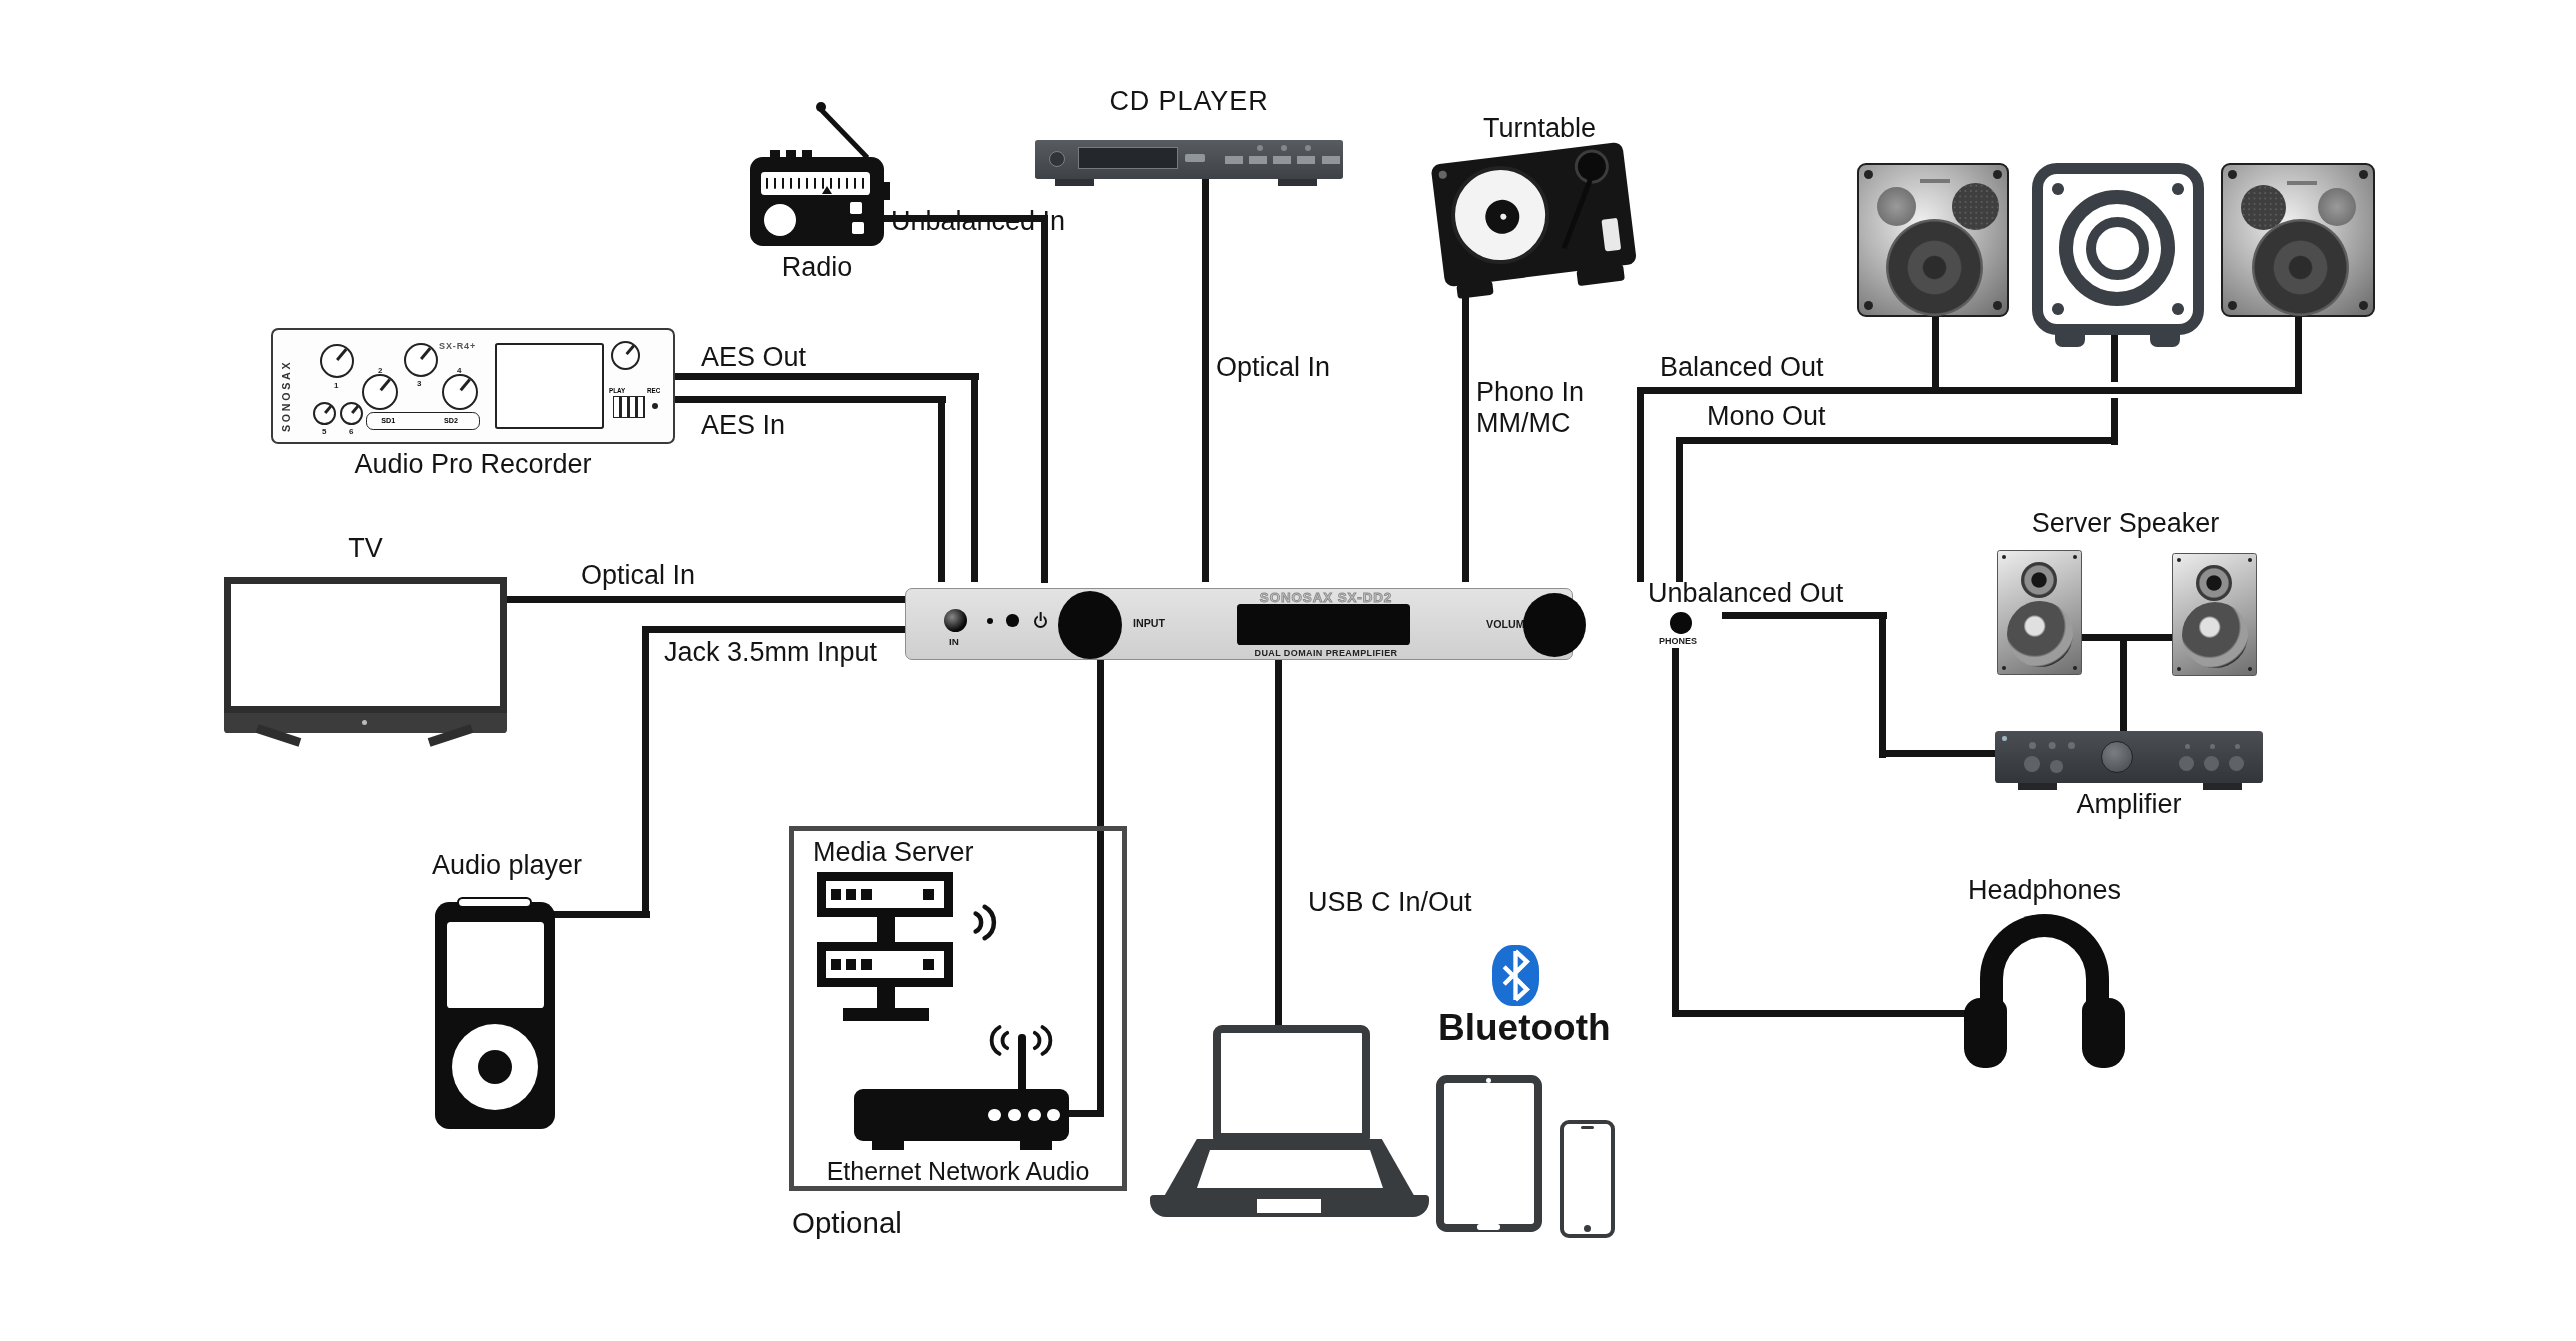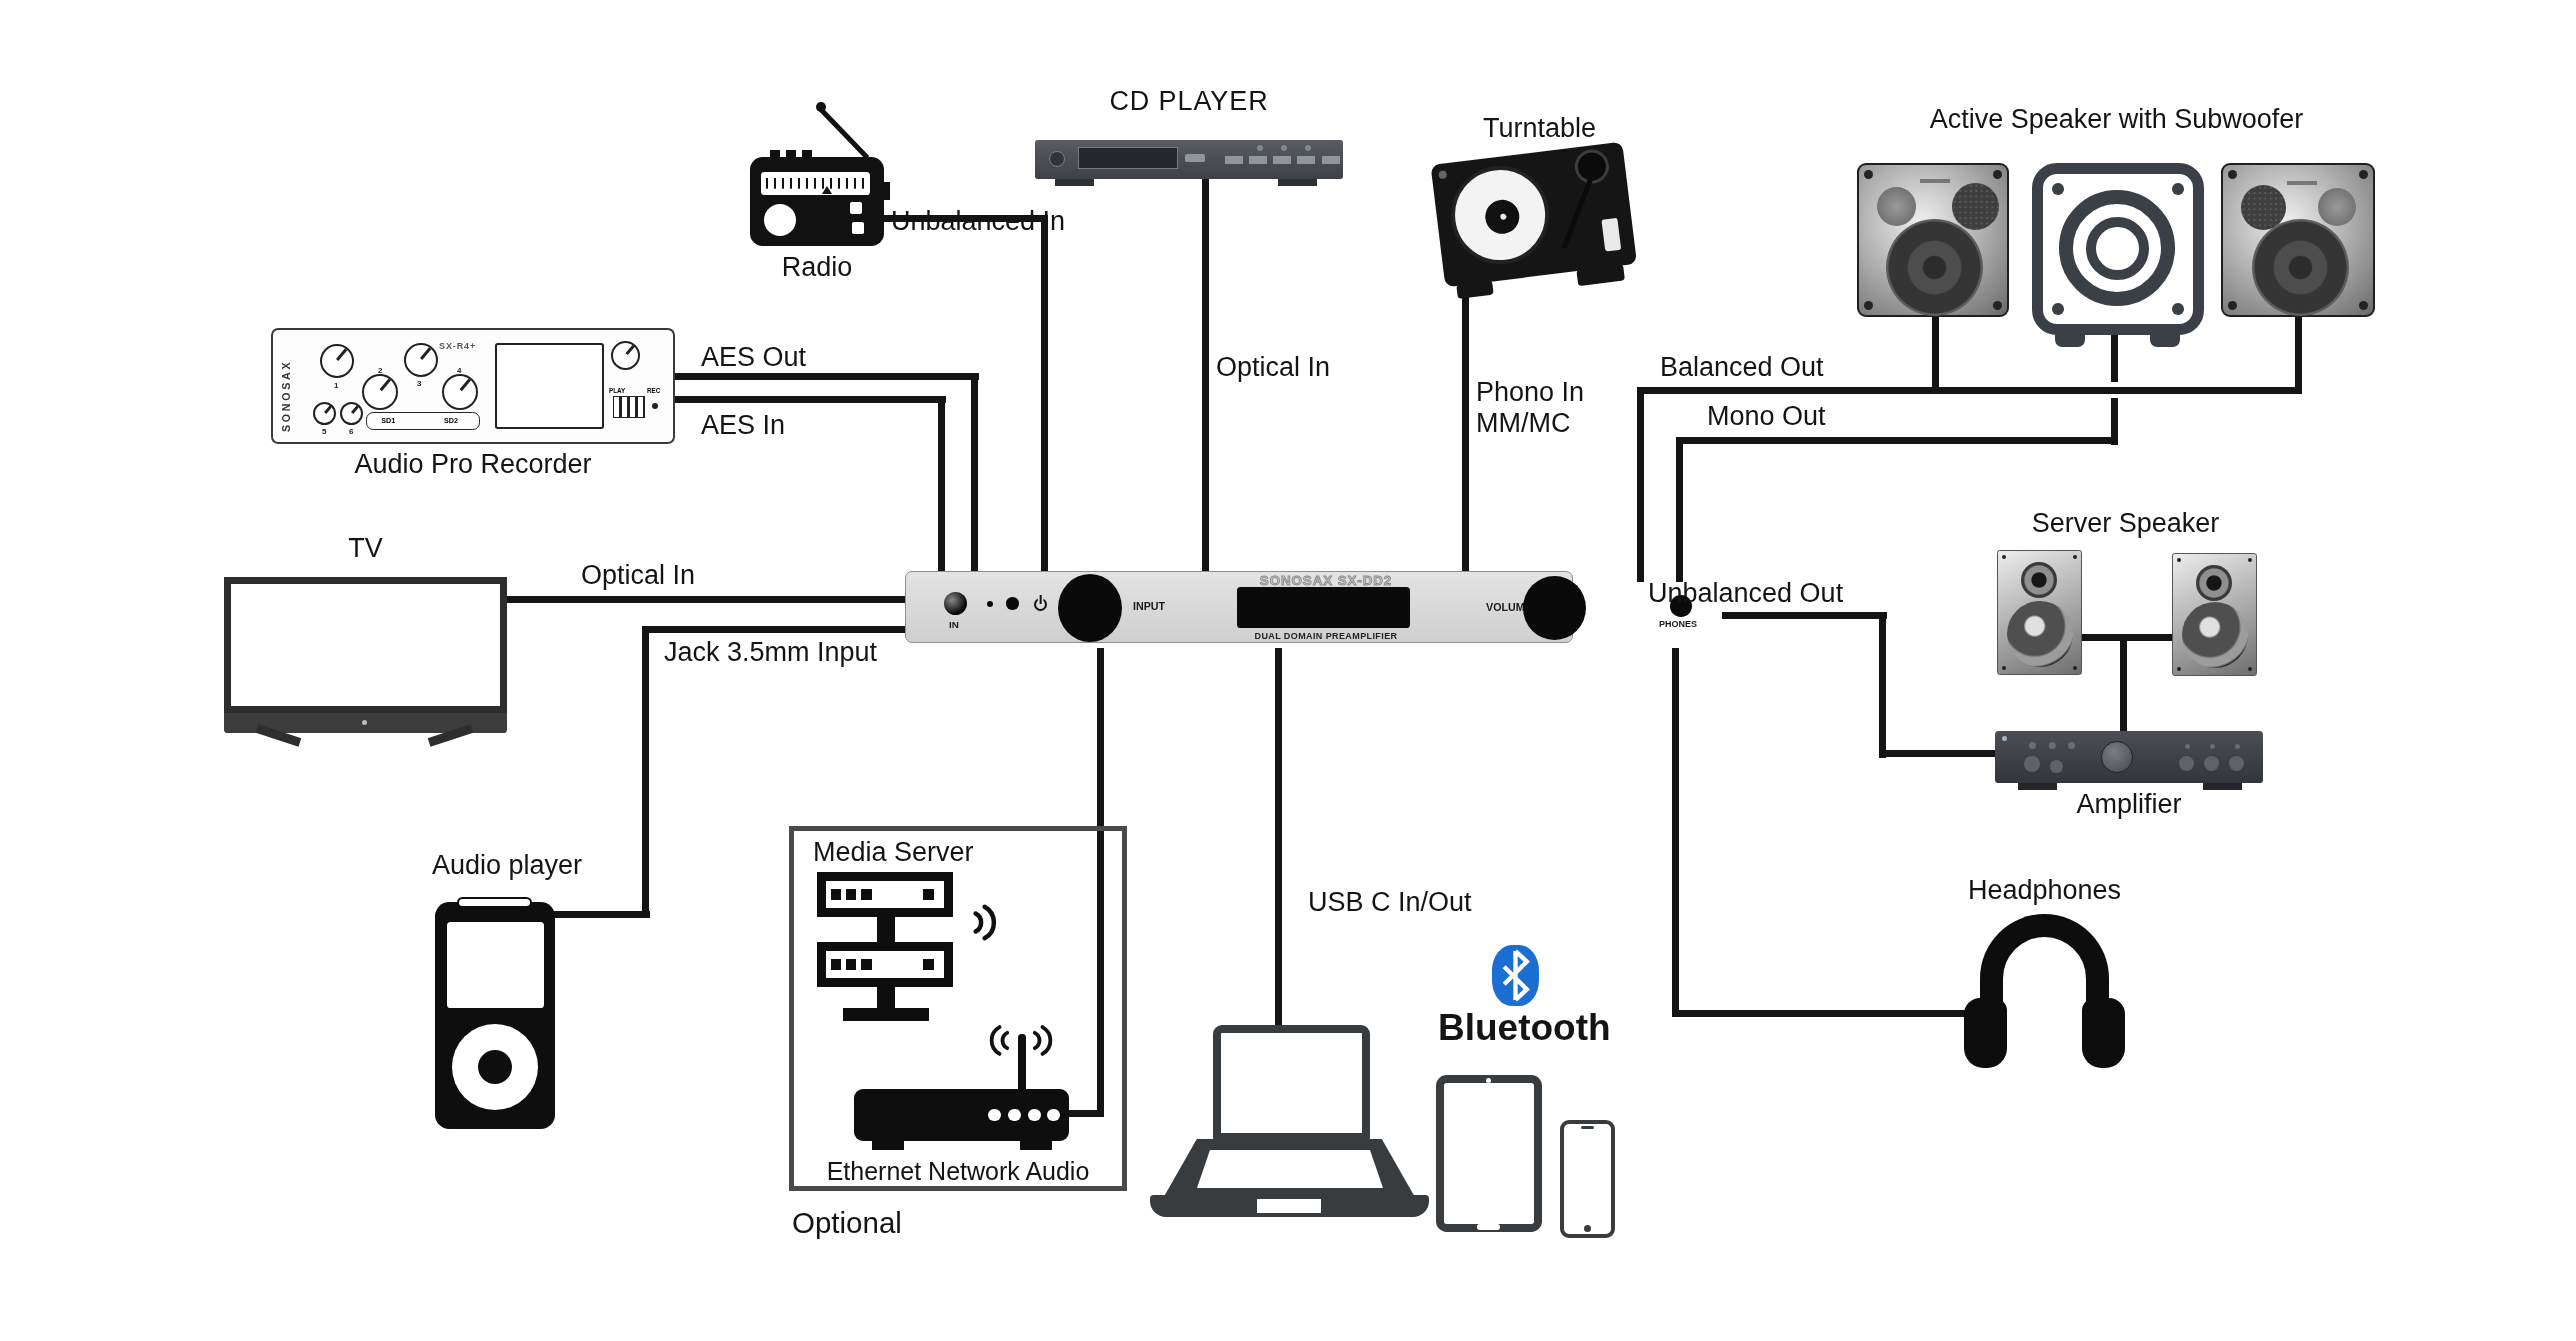--- a/index.html
+++ b/index.html
@@ -5,21 +5,21 @@
   *{box-sizing:border-box;margin:0;padding:0}
   html,body{background:#fff}
   body{font-family:"Liberation Sans",sans-serif}
   #canvas{position:relative;width:2576px;height:1342px;background:#fff;overflow:hidden}
   .wire{position:absolute;background:#141414}
   .lbl{position:absolute;font-size:27px;color:#141414;white-space:nowrap}
   .lbl.c{text-align:center}
   .dev{position:absolute}
   .circ{position:absolute;border-radius:50%}
   
-  .preamp{position:absolute;left:905px;top:571px;width:668px;height:72px;background:linear-gradient(#e3e3e3,#cfcfcf);border:1.8px solid #8f8f8f;border-radius:7px}
+  .preamp{position:absolute;left:905px;top:588px;width:668px;height:72px;background:linear-gradient(#e3e3e3,#cfcfcf);border:1.8px solid #8f8f8f;border-radius:7px}
   .preamp .brand{position:absolute;left:286px;top:0.9px;width:268px;text-align:center;font-size:13.4px;font-weight:bold;letter-spacing:0.9px;color:#c9c9c9;-webkit-text-stroke:0.9px #8a8a8a}
   .preamp .display{position:absolute;left:331px;top:15px;width:173px;height:41px;background:#0a0a0a;border-radius:3.6px}
   .preamp .sub{position:absolute;left:286px;top:59px;width:268px;text-align:center;font-size:9px;font-weight:bold;color:#222;letter-spacing:0.4px}
   .preamp .tinylbl{position:absolute;font-size:9.8px;font-weight:bold;color:#1a1a1a}
   .knob{position:absolute;background:#0a0a0a;border-radius:50%}
   .pwr{position:absolute;width:13.4px;height:13.4px;border:2.2px solid #111;border-radius:50%}
   .pwr::after{content:'';position:absolute;left:50%;top:-5.4px;transform:translateX(-50%);width:2.7px;height:9px;background:#111;box-shadow:0 0 0 1.8px #dcdcdc}
   
   .recorder{position:absolute;left:271px;top:328px;width:404px;height:116px;background:#fdfdfd;border:2.7px solid #3a3a3a;border-radius:7.2px}
   .recorder .vtext{position:absolute;left:7.2px;top:12.5px;height:89px;writing-mode:vertical-rl;transform:rotate(180deg);font-size:10.7px;font-weight:bold;letter-spacing:2.7px;color:#333}
@@ -302,21 +302,20 @@
   <div class="lbl" style="left:701px;top:342px">AES Out</div>
   <div class="lbl" style="left:701px;top:410px">AES In</div>
   <div class="lbl c" style="left:271px;top:449px;width:404px">Audio Pro Recorder</div>
   <div class="lbl c" style="left:750px;top:252px;width:134px">Radio</div>
   <div class="lbl" style="left:891px;top:206px">Unbalanced In</div>
   <div class="lbl c" style="left:1035px;top:86px;width:308px;letter-spacing:0.9px">CD PLAYER</div>
   <div class="lbl" style="left:1216px;top:352px">Optical In</div>
   <div class="lbl" style="left:1483px;top:113px">Turntable</div>
   <div class="lbl" style="left:1476px;top:377px">Phono In</div>
   <div class="lbl" style="left:1476px;top:408px">MM/MC</div>
-  <div class="lbl c" style="left:1857px;top:104px;width:519px">Active Speaker with Subwoofer</div>
   <div class="lbl" style="left:1660px;top:352px">Balanced Out</div>
   <div class="lbl" style="left:1707px;top:401px">Mono Out</div>
   <div class="lbl" style="left:1648px;top:578px">Unbalanced Out</div>
   <div class="lbl c" style="left:1993px;top:508px;width:265px">Server Speaker</div>
   <div class="lbl c" style="left:1995px;top:789px;width:268px">Amplifier</div>
   <div class="lbl c" style="left:1964px;top:875px;width:161px">Headphones</div>
   <div class="lbl" style="left:1308px;top:887px">USB C In/Out</div>
   <div class="lbl" style="left:1438px;top:1007px;font-size:37px;font-weight:bold">Bluetooth</div>
   <div class="lbl" style="left:813px;top:837px">Media Server</div>
   <div class="lbl c" style="left:789px;top:1157px;width:338px;font-size:25px">Ethernet Network Audio</div>

